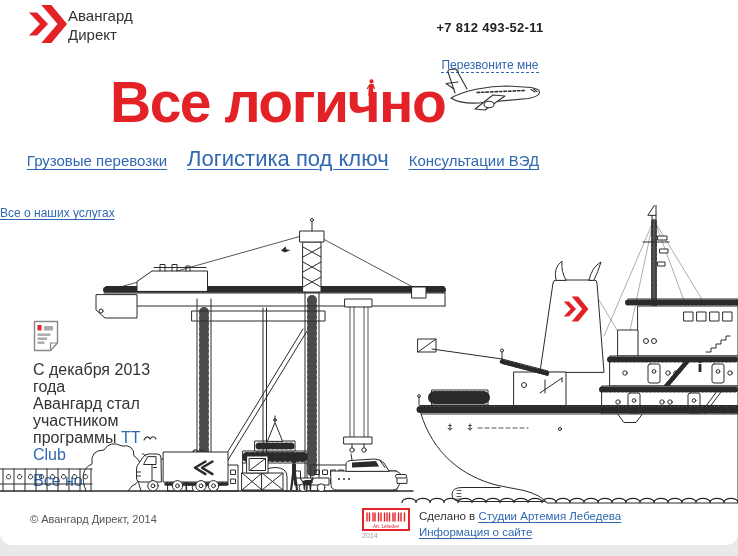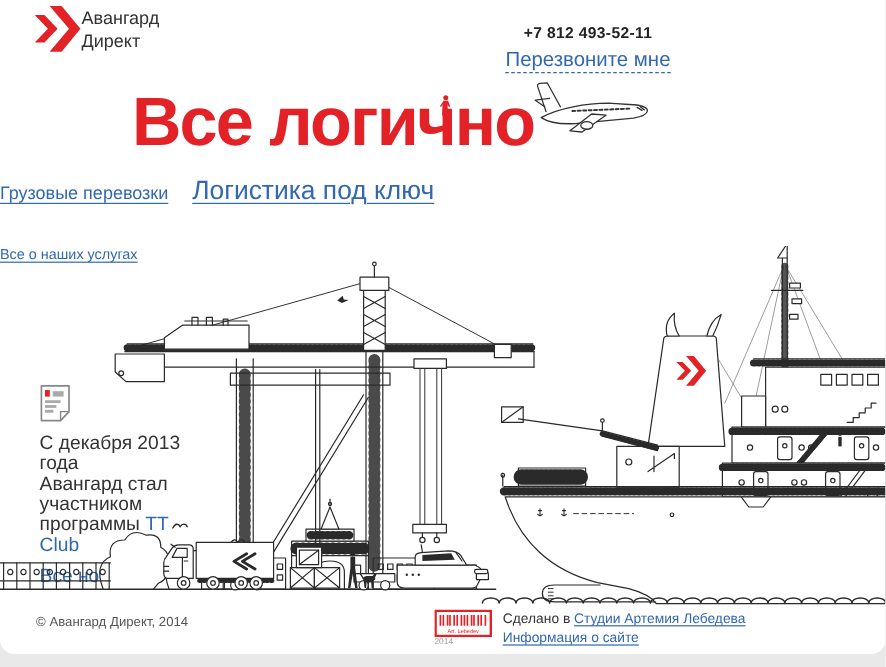--- a/index.html
+++ b/index.html
@@ -10,30 +10,30 @@
   body{margin:0;background:var(--page-bg);font-family:"Liberation Sans",sans-serif}
   .page{position:relative;width:738px;height:556px;overflow:hidden;background:var(--page-bg)}
   .card{position:absolute;left:0;top:0;width:738px;height:545px;background:#fff;
         border-radius:0 0 12px 12px;overflow:hidden}
   a{cursor:pointer}
   
   .logo{position:absolute;left:28px;top:3px;display:flex;align-items:flex-start}
   .logo-text{font-size:15px;line-height:19px;color:var(--text-dark);margin-top:3px}
   .phone-block{position:absolute;left:415px;top:20px;width:150px;text-align:center}
   .phone{font-size:13px;font-weight:bold;color:#222;letter-spacing:.3px}
-  .callback{display:inline-block;margin-top:5px;font-size:17px;color:var(--link-blue);
+  .callback{display:inline-block;margin-top:23px;font-size:12px;color:var(--link-blue);
             border-bottom:1px dashed var(--link-blue);text-decoration:none}
   
   .hero-title{position:absolute;left:110px;top:74px;font-size:57px;font-weight:bold;
               line-height:1;color:var(--accent-red);letter-spacing:-1.5px;white-space:nowrap}
   .hero-figure{position:absolute;left:366px;top:79px}
   .plane{position:absolute;left:445px;top:62px}
   
   .services{position:absolute;left:0;top:146px;width:566px}
-  .svc-row{display:flex;align-items:baseline;gap:20px;margin-bottom:7px}
+  .svc-row{display:flex;justify-content:center;align-items:baseline;gap:20px;margin-bottom:7px}
   .svc{color:var(--link-blue);text-decoration:underline;text-decoration-thickness:1px;
        text-underline-offset:3px;white-space:nowrap}
   .sz-lg{font-size:22px}.sz-md{font-size:15px}.sz-sm{font-size:12.5px}
   .all-row{position:absolute;left:0;top:203px;width:612px;}
   .all-link{font-size:12px;color:var(--link-blue);text-decoration:underline;text-underline-offset:2px}
   
   .news{position:absolute;left:33px;top:320px;width:140px;font-size:16px;line-height:17px;color:var(--text-dark)}
   .news-icon{display:block;margin-bottom:9px}
   .news a{color:var(--link-blue);text-underline-offset:2px}
   .news-all{display:inline-block;margin-top:9px}
@@ -87,20 +87,21 @@
         <ellipse cx="44" cy="42.5" rx="5" ry="3.2" fill="#fff"></ellipse>
         <path d="M32,30.5 L80,28.5" stroke-dasharray="2.5 2" stroke-width="1.6"></path>
         <path d="M86,27.5 l4,2.5 M88.5,26.8 l3.5,2.8"></path>
       </g>
     </svg>
 
     <nav class="services">
       <div class="svc-row">
         <a class="svc sz-md">Грузовые перевозки</a>
         <a class="svc sz-lg">Логистика под ключ</a>
+        <a class="svc sz-md">Консультации ВЭД</a>
       </div>
     </nav>
     <div class="all-row">
       <a class="all-link">Все о наших услугах</a>
     </div>
 
     <div class="news">
       <svg class="news-icon" width="26" height="32" viewBox="0 0 26 32">
         <path d="M1.5,1.5 H24.5 V23 L17.5,30.5 H1.5 Z" fill="#fff" stroke="#888" stroke-width="1.4" stroke-linejoin="round"></path>
         <path d="M24.5,23 H17.5 V30.5" fill="none" stroke="#888" stroke-width="1.2"></path>

